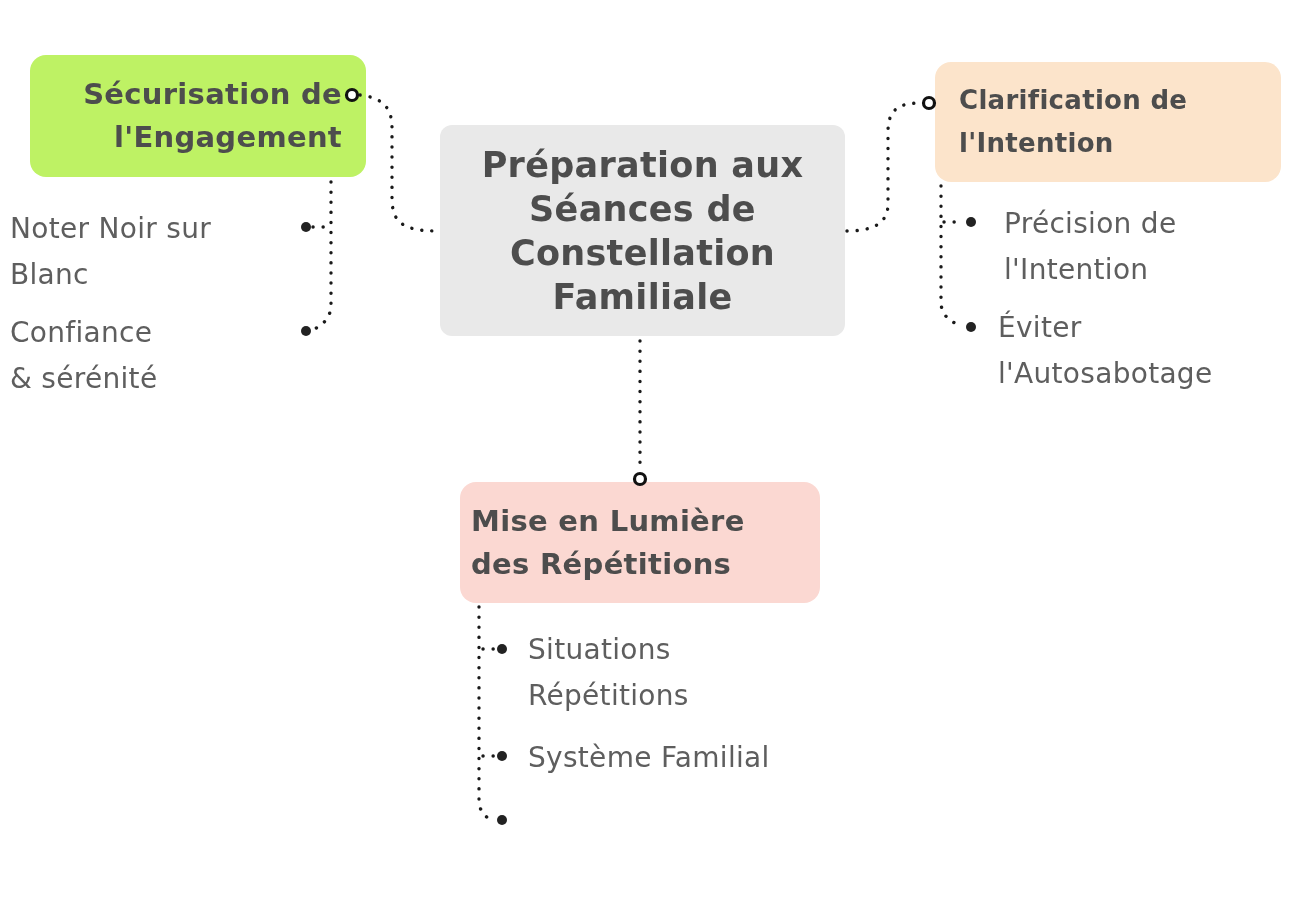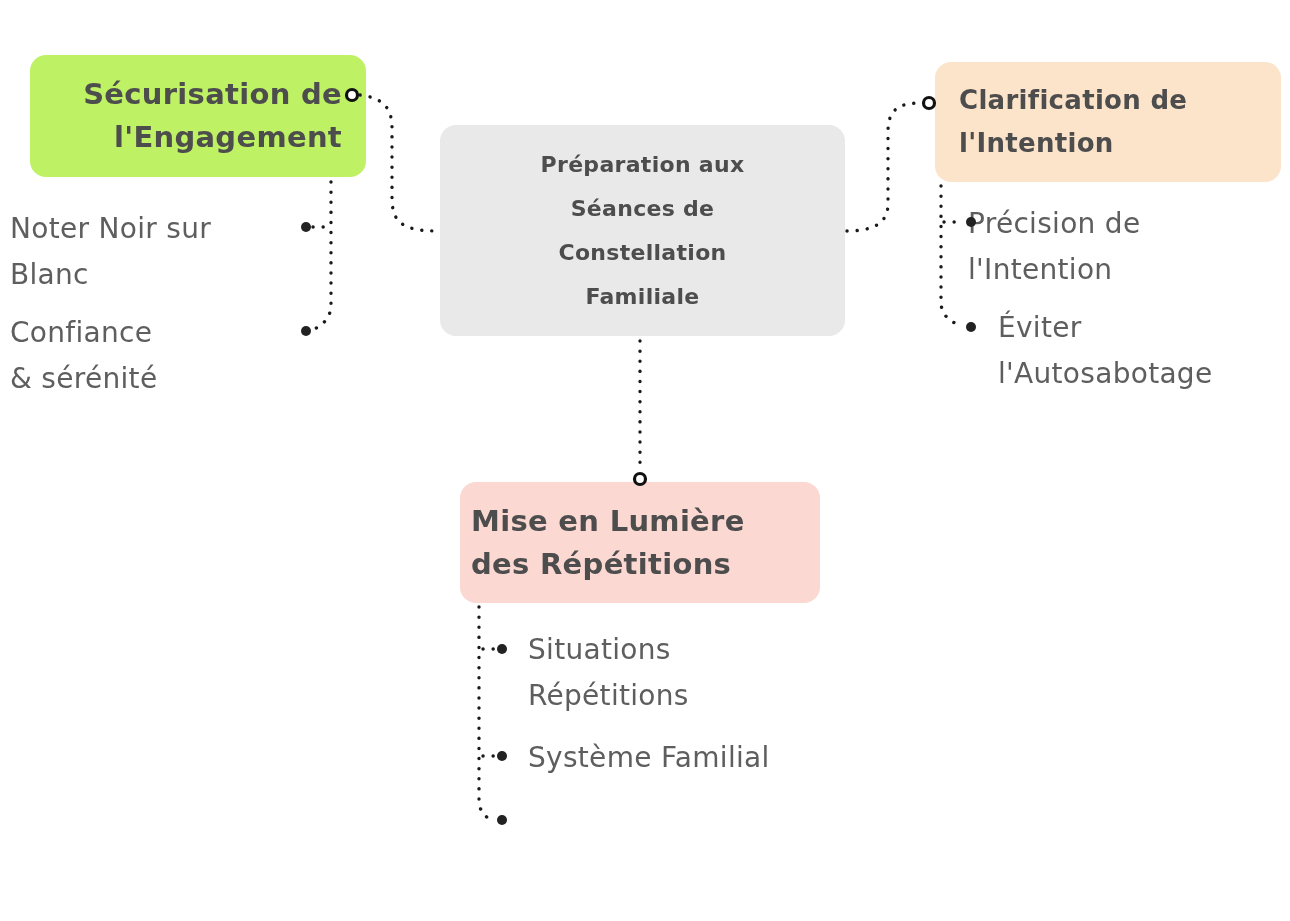--- a/index.html
+++ b/index.html
@@ -35,22 +35,23 @@
     text-align: left;
   }
   .node.align-right {
     justify-content: flex-end;
     text-align: right;
   }
   .node.root {
     left: 440px; top: 125px;
     width: 405px; height: 211px;
     background: #e9e9e9;
-    font-size: 22px;
+    font-size: 35px;
     line-height: 44px;
+    border-radius: 12px;
   }
   .node.branch-left {
     left: 14px; top: 55px;
     width: 336px; height: 122px;
     background: #bef264;
     font-size: 29px;
     line-height: 43px;
     padding-right: 24px;
     margin-left: 16px;
   }
@@ -74,21 +75,21 @@
     position: absolute;
     color: #5e5e5e;
     font-size: 28px;
     line-height: 46px;
     white-space: pre-line;
     letter-spacing: 0.3px;
   }
   .child.align-right { text-align: left; }
   .child.lc1 { left: 10px;  top: 206px; width: 272px; }
   .child.lc2 { left: 10px;  top: 310px; width: 272px; }
-  .child.rc1 { left: 968px; top: 201px; width: 280px; }
+  .child.rc1 { left: 1004px; top: 201px; width: 280px; }
   .child.rc2 { left: 998px; top: 305px; width: 280px; }
   .child.bc1 { left: 528px; top: 627px; width: 300px; }
   .child.bc2 { left: 528px; top: 735px; width: 320px; }
   .child.bc3 { left: 528px; top: 799px; width: 300px; }
   svg.connector-layer {
     position: absolute;
     left: 0; top: 0;
     width: 1290px; height: 921px;
     pointer-events: none;
   }

